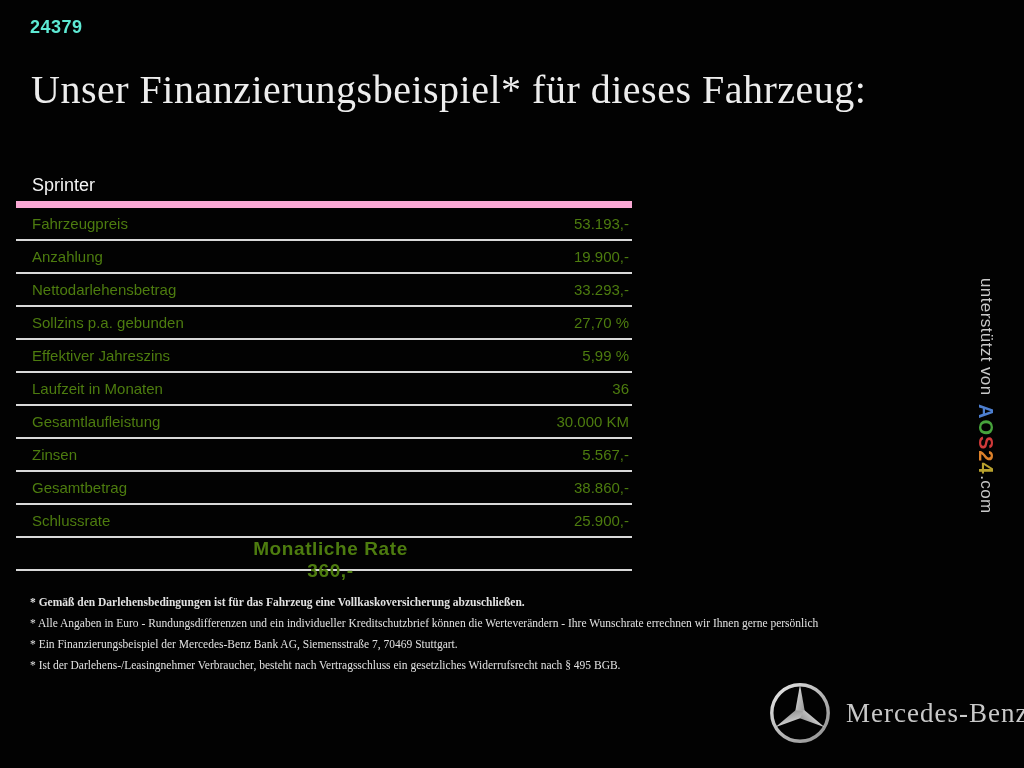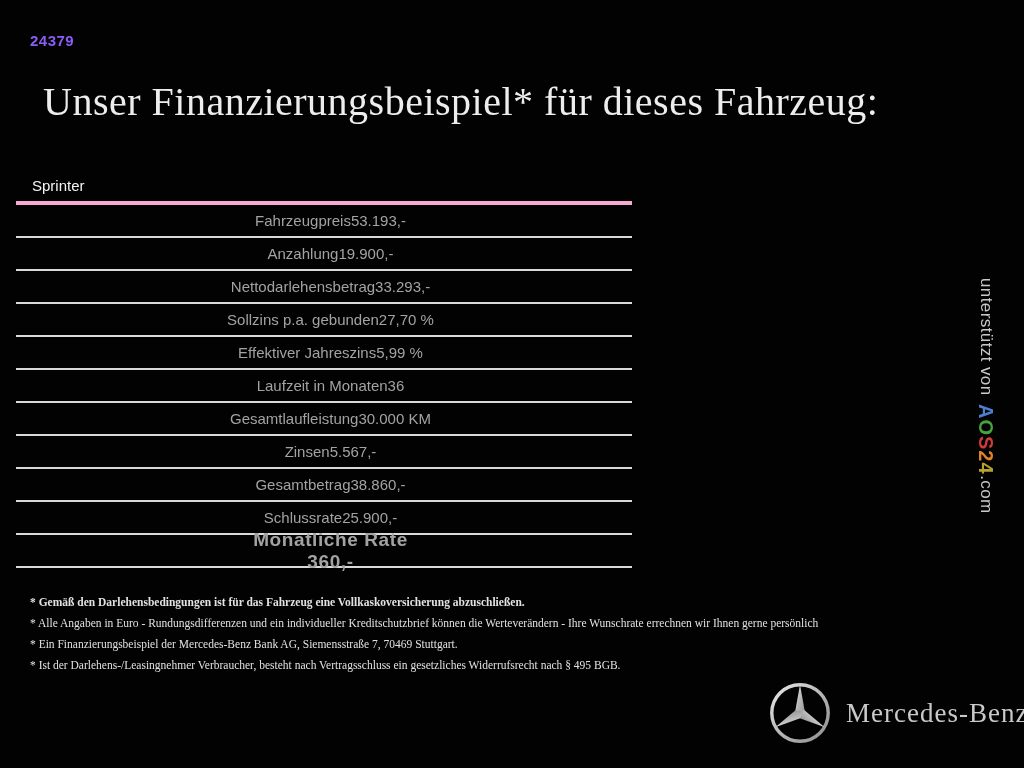--- a/index.html
+++ b/index.html
@@ -9,64 +9,64 @@
     height: 768px;
     background: #020202;
     overflow: hidden;
     font-family: "Liberation Sans", sans-serif;
     color: #f2f2f2;
   }
 
   .ref {
     position: absolute;
     left: 30px;
-    top: 32px;
-    font-size: 15px;
+    top: 17px;
+    font-size: 18px;
     font-weight: bold;
     letter-spacing: 0.5px;
-    color: #8b5cf6;
+    color: #5eead4;
   }
 
   .title {
     position: absolute;
     left: 31px;
     top: 66px;
-    margin: 12px;
+    margin: 0;
     font-family: "Liberation Serif", serif;
     font-weight: 400;
     font-size: 40px;
     letter-spacing: 0.5px;
     color: #ededed;
     white-space: nowrap;
   }
 
   .ftable {
     position: absolute;
     left: 16px;
     top: 170px;
     width: 616px;
   }
   .thead {
     height: 31px;
     display: flex;
     align-items: center;
     padding-left: 16px;
-    font-size: 15px;
+    font-size: 18px;
     color: #f4f4f4;
-    border-bottom: 4px solid #f9a8d4;
+    border-bottom: 7px solid #f9a8d4;
   }
   .row {
     height: 31px;
     display: flex;
     align-items: center;
-    justify-content: center;
+    justify-content: space-between;
     padding-left: 16px;
     padding-right: 3px;
     font-size: 15px;
-    color: #a3a3a3;
+    color: #4d7c0f;
     border-bottom: 2px solid #d9d9d9;
   }
   .row .lbl { white-space: nowrap; }
   .row .val { white-space: nowrap; }
   .row.total {
     font-size: 19px;
     font-weight: bold;
     letter-spacing: 0.6px;
     flex-direction: column;
   }

